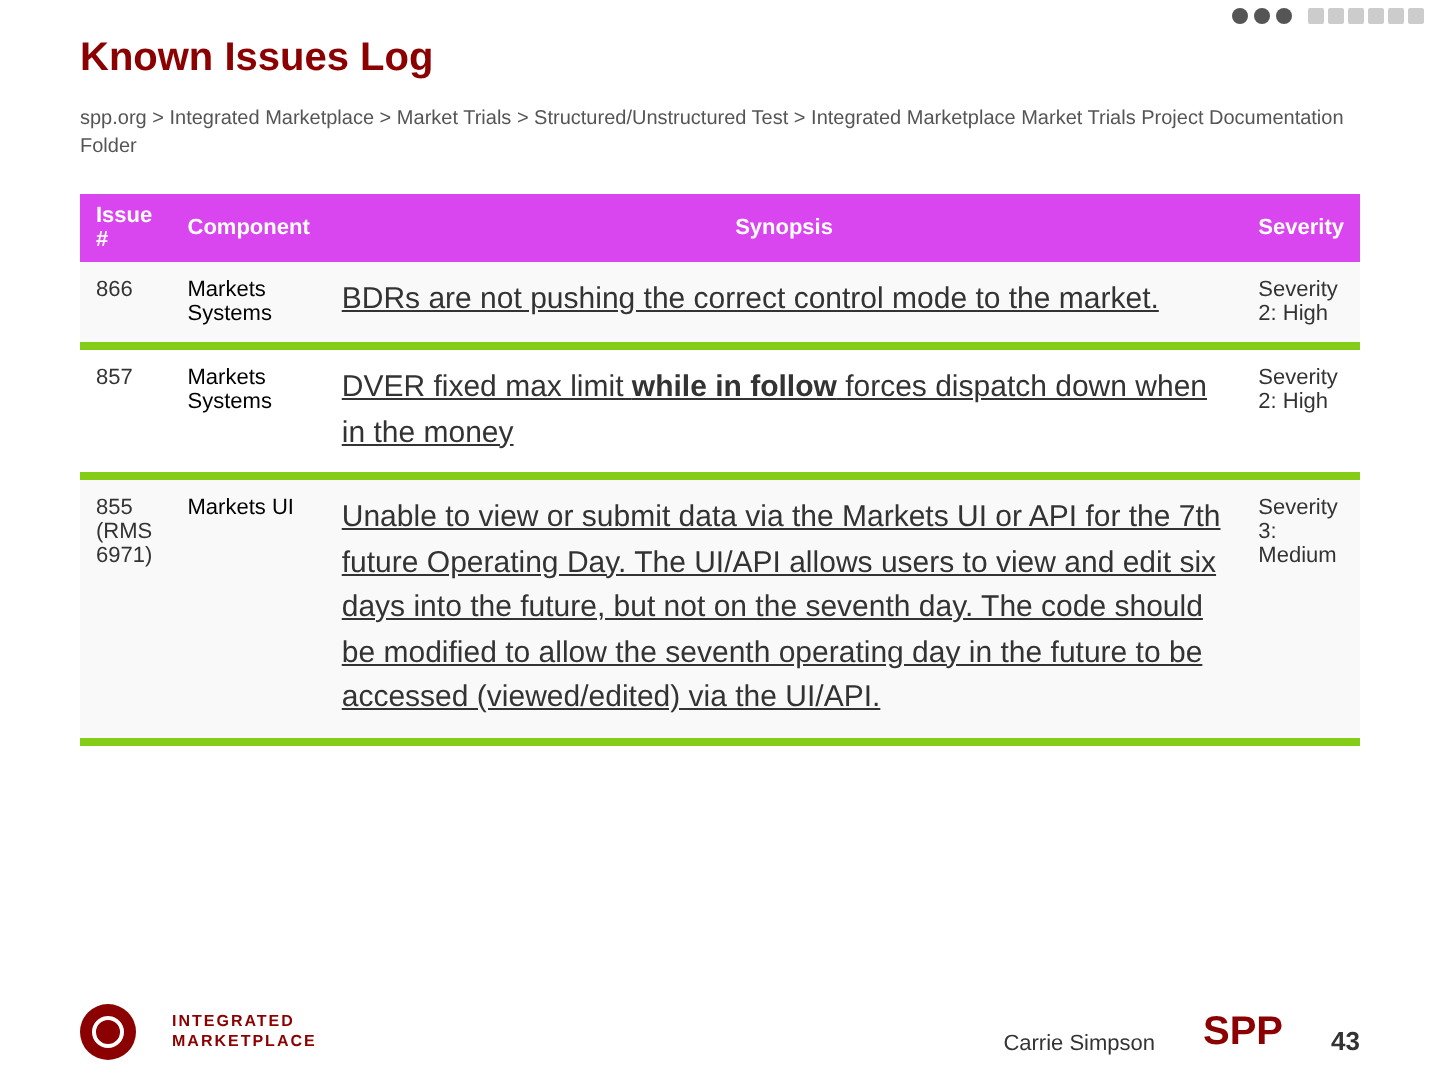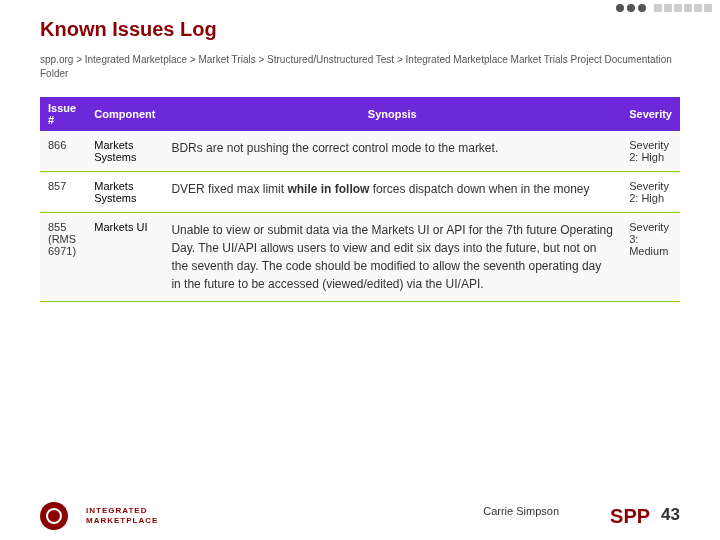--- a/index.html
+++ b/index.html
@@ -77,33 +77,33 @@
       line-height: 1.4;
     }
 
     
     .issues-table {
       width: 100%;
       border-collapse: collapse;
       font-size: 11px;
     }
     .issues-table thead tr {
-      background: #6d28d9;
+      background: #d946ef;
       color: #fff;
     }
     .issues-table thead th {
       padding: 5px 8px;
       text-align: left;
       font-weight: bold;
     }
     .issues-table thead th.synopsis-col {
       text-align: center;
     }
     .issues-table tbody tr {
-      border-bottom: 1px solid #84cc16;
+      border-bottom: 4px solid #84cc16;
     }
     .issues-table tbody tr:nth-child(odd) {
       background: #f9f9f9;
     }
     .issues-table tbody tr:nth-child(even) {
       background: #fff;
     }
     .issues-table td {
       padding: 8px 8px;
       vertical-align: top;
@@ -112,23 +112,24 @@
       font-size: 11px;
       color: #333;
       white-space: nowrap;
     }
     .severity-cell {
       white-space: nowrap;
       font-size: 11px;
       color: #333;
     }
     .synopsis-text {
-      font-size: 12px;
+      font-size: 15px;
       color: #333;
       line-height: 1.5;
+      text-decoration: underline;
     }
     .synopsis-text strong {
       font-weight: bold;
     }
 
     
     .footer {
       position: absolute;
       bottom: 10px;
       left: 0;
@@ -161,40 +162,39 @@
     }
     .logo-text {
       font-size: 8px;
       color: #8B0000;
       font-weight: bold;
       letter-spacing: 1px;
       line-height: 1.3;
     }
     .footer-right {
       display: flex;
-      align-items: flex-start;
-      gap: 11px;
+      align-items: flex-end;
+      gap: 24px;
     }
     .spp-logo {
       display: flex;
       align-items: center;
       gap: 3px;
-      margin-left: 40px;
     }
     .spp-text {
       font-size: 20px;
       font-weight: bold;
       color: #8B0000;
     }
     .footer-name {
       font-size: 11px;
       color: #333;
     }
     .page-number {
-      font-size: 17px;
+      font-size: 13px;
       color: #333;
       font-weight: bold;
     }
   </style>
 </head>
 <body>
 
 <div class="top-bar">
   <div class="dots-group">
     <div class="dot dark"></div>

